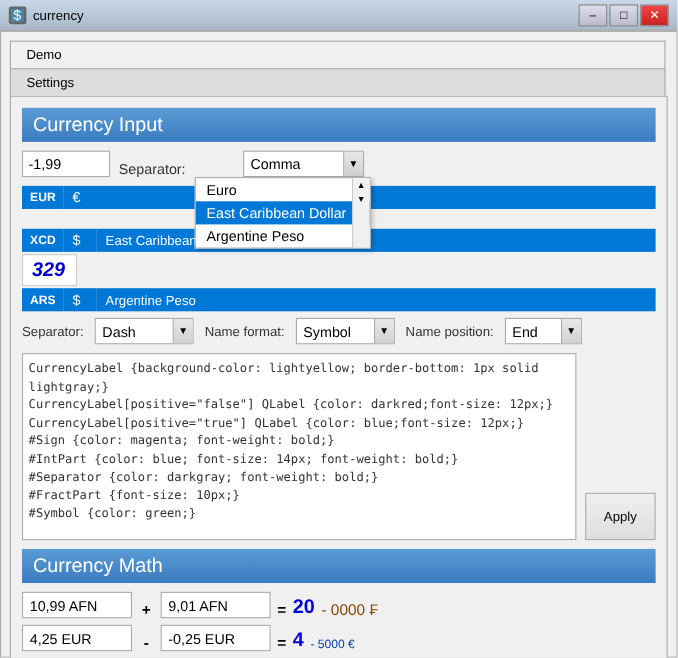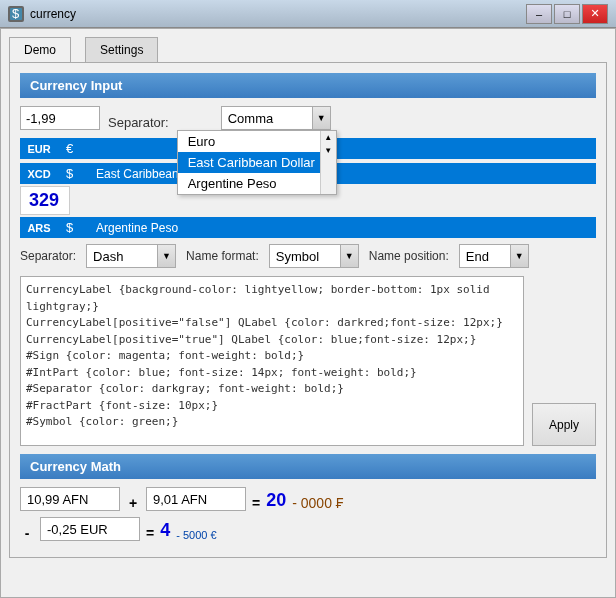--- a/index.html
+++ b/index.html
@@ -27,43 +27,43 @@
     .title-btn.close { background: linear-gradient(to bottom, #e44, #c22); color: white; }
 
     .main-window {
       background: #f0f0f0;
       border: 1px solid #aaa;
       margin: 0;
       height: 570px;
       padding: 8px;
     }
 
-    .tabs { display: flex; gap: 12px; margin-bottom: 0; }
+    .tabs { display: flex; gap: 0; margin-bottom: 0; flex-direction: column; }
     .tab {
       padding: 5px 14px;
       border: 1px solid #aaa;
       border-bottom: none;
       background: #ddd;
       cursor: pointer;
       font-size: 12px;
       margin-right: 2px;
     }
     .tab.active { background: #f0f0f0; font-weight: normal; }
 
     .tab-content {
       border: 1px solid #aaa;
       padding: 10px;
       background: #f0f0f0;
     }
 
     .section-header {
       background: linear-gradient(to bottom, #5b9bd5, #3a7cc1);
       color: white;
-      font-weight: bold;
-      font-size: 13px;
+      font-weight: normal;
+      font-size: 18px;
       padding: 5px 10px;
       margin-bottom: 8px;
     }
 
     .currency-input-row {
       display: flex;
       align-items: flex-end;
       gap: 8px;
       margin-bottom: 8px;
       position: relative;
@@ -301,34 +301,34 @@
             <span>Argentine Peso</span>
           </div>
           <div class="scrollbar-track">
             <div style="font-size:8px; text-align:center; cursor:pointer; padding:2px;">▲</div>
             <div style="font-size:8px; text-align:center; cursor:pointer; padding:2px; margin-top:auto;">▼</div>
           </div>
         </div>
       </div>
     </div>
 
-    <div class="currency-display-row" style="margin-bottom:4px;">
+    <div class="currency-display-row" style="margin-bottom:18px;">
       <div class="curr-badge">EUR</div>
       <div class="curr-result" style="font-size:14px;">
         <span>€</span>
       </div>
     </div>
     <div class="currency-display-row" style="margin-bottom:2px;">
       <div class="curr-badge" style="font-size:11px;">XCD</div>
       <div class="curr-result" style="font-size:12px; max-width:30px;">
         <span>$</span>
       </div>
       <div class="curr-result" style="font-size:12px;">East Caribbean Dollar</div>
     </div>
-    <div class="currency-display-row" style="margin-bottom:2px;">
+    <div class="currency-display-row" style="margin-bottom:2px;font-style:italic;">
       <div class="curr-value-large">329</div>
     </div>
     <div class="currency-display-row" style="margin-bottom:2px;">
       <div class="curr-badge" style="font-size:11px;">ARS</div>
       <div class="curr-result" style="font-size:12px; max-width:30px;">
         <span>$</span>
       </div>
       <div class="curr-result" style="font-size:12px;">Argentine Peso</div>
     </div>
 
@@ -368,20 +368,21 @@
       <div class="section-header">Currency Math</div>
       <div class="math-row">
         <input class="math-input text-input" type="text" value="10,99 AFN" style="">
         <span class="math-operator">+</span>
         <input class="math-input text-input" type="text" value="9,01 AFN" style="">
         <span class="math-equals">=</span>
         <span class="math-result-large">20</span>
         <span class="math-result-small" style="font-size:14px; color:#884400;">- 0000 ₣</span>
       </div>
       <div class="math-row">
+        <input class="math-input text-input" type="text" value="4,25 EUR" style="">
         <span class="math-operator">-</span>
         <input class="math-input text-input" type="text" value="-0,25 EUR" style="">
         <span class="math-equals">=</span>
         <span class="math-result-large">4</span>
         <span class="math-result-small-euro" style="font-size:11px; color:#0044aa;">- 5000 €</span>
       </div>
     </div>
   </div>
 </div>
 

